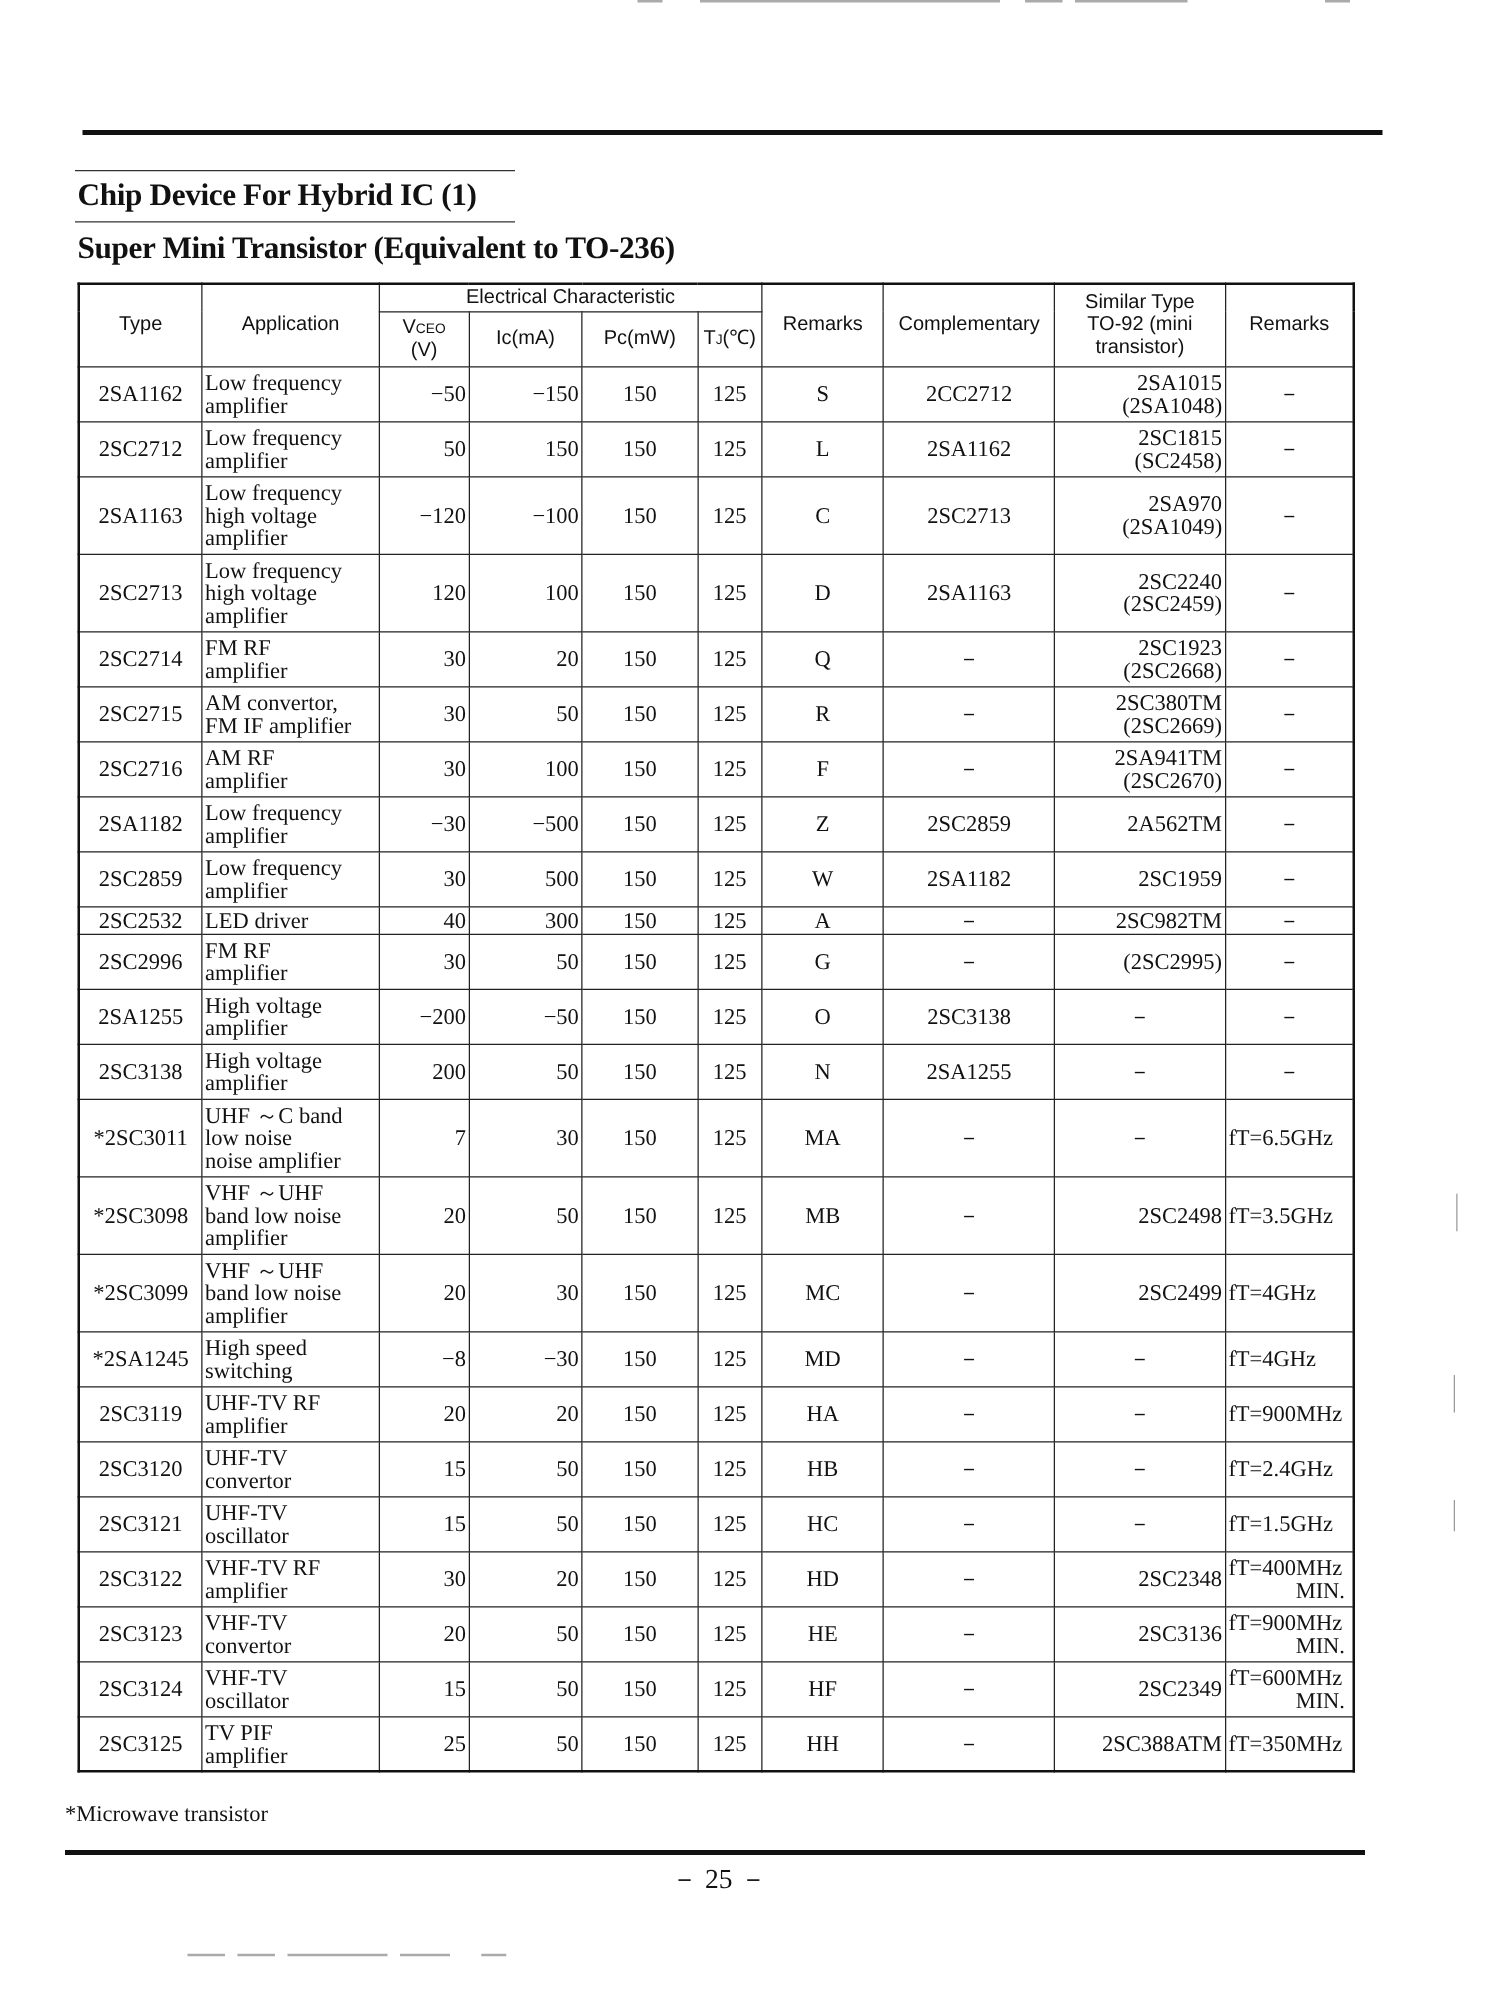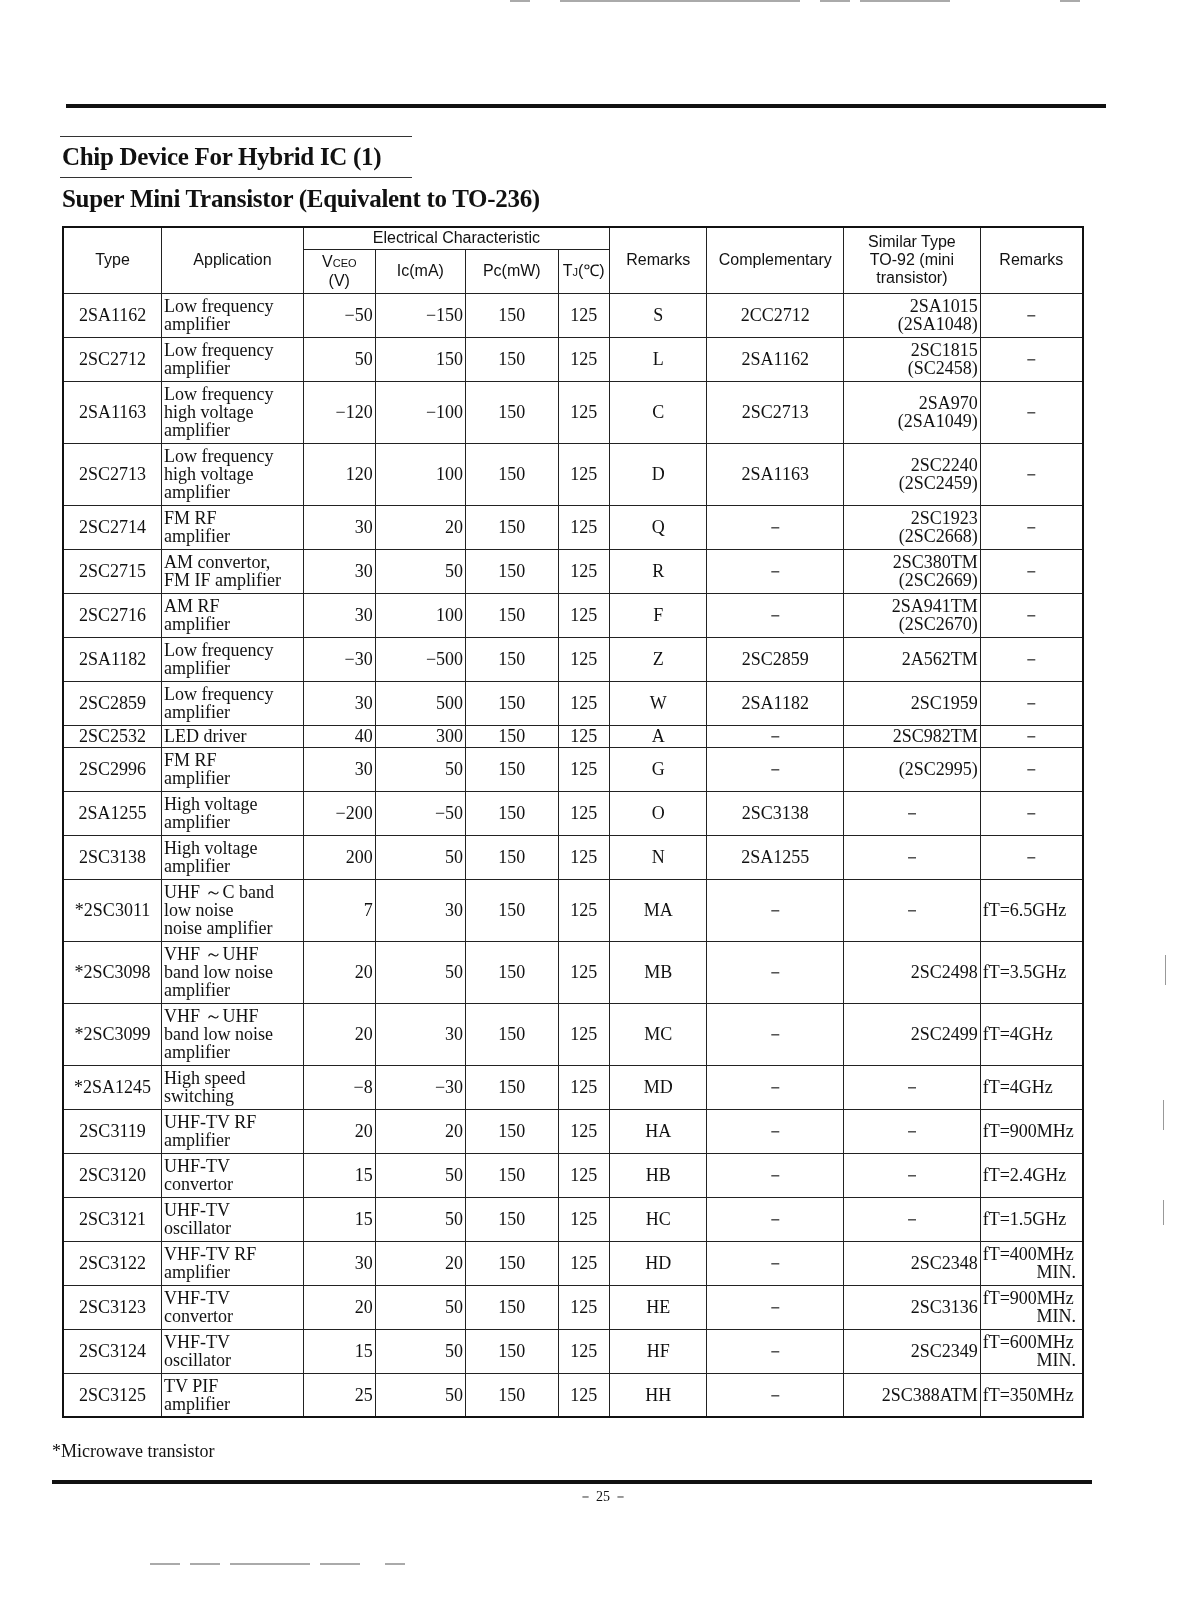--- a/index.html
+++ b/index.html
@@ -18,21 +18,21 @@
   td.c-app { text-align: left; padding-left: 3px; }
   td.c-num { text-align: right; padding-right: 12px; }
   td.c-pc, td.c-tj, td.c-mark, td.c-comp { text-align: center; }
   td.c-sim { text-align: right; padding-left: 6px; }
   td.c-rem { text-align: left; padding-left: 2px; white-space: nowrap; }
   td.c-rem.dash { text-align: center; }
   td.c-sim.dash, td.c-comp.dash { text-align: center; }
   .sub { font-size: 11px; }
   .rem-min { display: block; text-align: right; padding-right: 4px; }
   .footnote { position: absolute; left: 52px; top: 1441px; font-family: "Liberation Serif", serif; font-size: 18px; }
-  .page-num { position: absolute; left: 0; width: 1150px; top: 1488px; text-align: center; font-family: "Liberation Serif", serif; font-size: 14px; margin-left: 28px; }
+  .page-num { position: absolute; left: 0; width: 1150px; top: 1488px; text-align: center; font-family: "Liberation Serif", serif; font-size: 22px; }
   .scan-mark { position: absolute; height: 2px; background: #aaa; }
   .edge-mark { position: absolute; width: 1px; background: #999; }
 </style>
 </head>
 <body>
 
 <div class="scan-mark" style="left:510px;top:0;width:20px;"></div>
 <div class="scan-mark" style="left:560px;top:0;width:240px;"></div>
 <div class="scan-mark" style="left:820px;top:0;width:30px;"></div>
 <div class="scan-mark" style="left:860px;top:0;width:90px;"></div>

